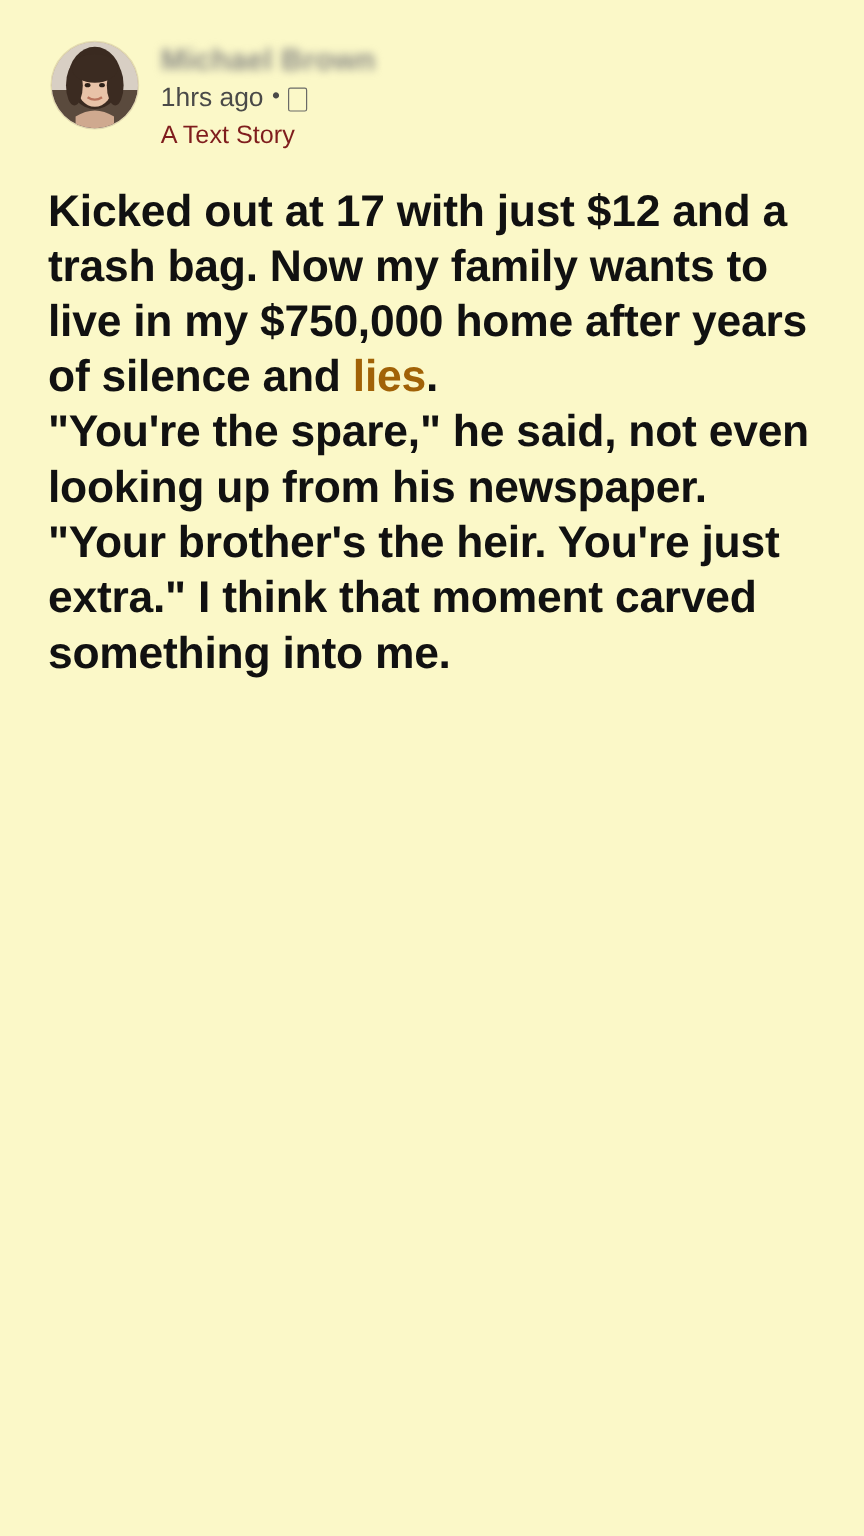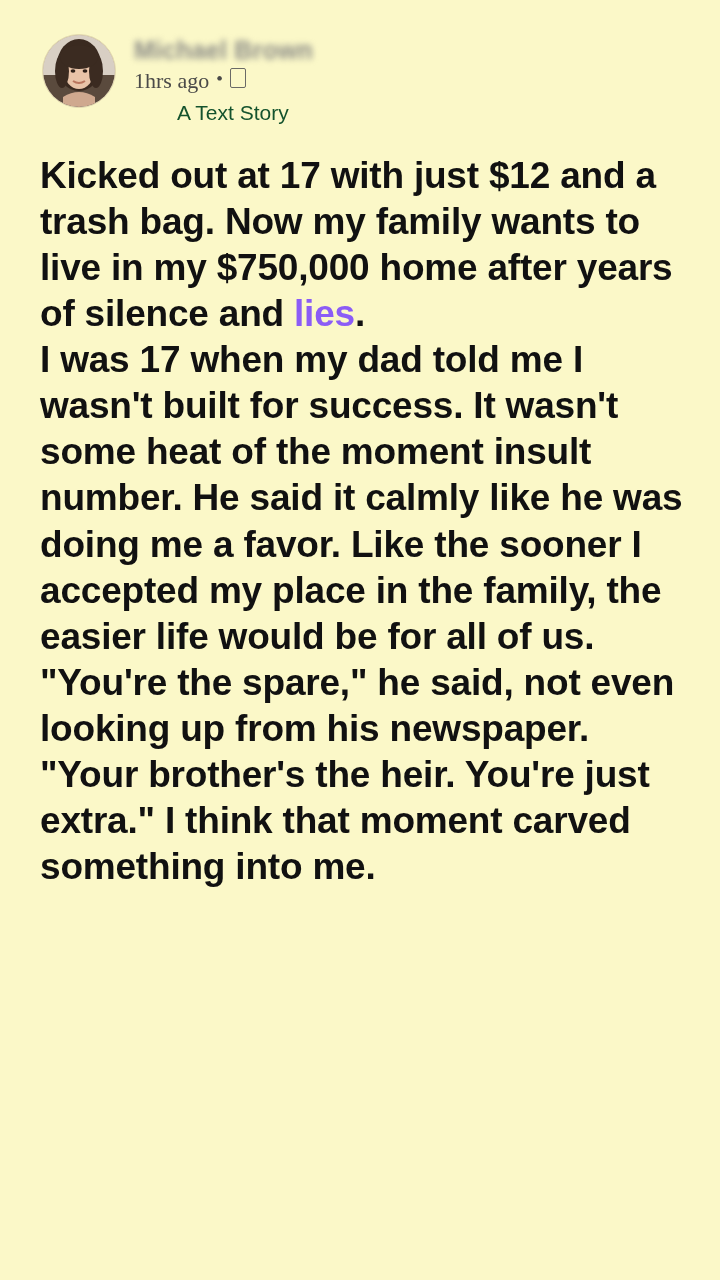--- a/index.html
+++ b/index.html
@@ -53,54 +53,53 @@
     letter-spacing: 0.2px;
     height: 28px;
     overflow: hidden;
   }
   .meta-line {
     font-size: 22px;
     color: #4a4a48;
     line-height: 1.35;
     margin-top: 2px;
     display: flex;
+    align-items: center;
     gap: 7px;
-    font-family: Liberation Serif, serif;
   }
   .meta-dot {
     font-size: 19px;
     color: #4a4a48;
   }
   .globe-box {
     display: inline-block;
     width: 14px;
     height: 18px;
     border: 1.6px solid #6a6a66;
     border-radius: 2px;
     position: relative;
     top: 2px;
   }
   .story-type {
     font-size: 21px;
-    color: #14532d;
+    color: #7f1d1d;
     line-height: 1.35;
     margin-top: 3px;
-    margin-left: 43px;
   }
   .post-body {
     margin-top: 26px;
     font-size: 37px;
     font-weight: bold;
     line-height: 1.245;
     color: #111111;
     letter-spacing: -0.2px;
     padding-left: 4px;
   }
   .para { margin: 0 0 0 0; }
-  .highlight-red { color: #8b5cf6; }
+  .highlight-red { color: #a16207; }
 </style>
 </head>
 <body>
 
 <div class="post">
 
   <div class="post-header">
 
     <div class="avatar">
       <svg viewBox="0 0 72 72" xmlns="http://www.w3.org/2000/svg">
@@ -132,17 +131,16 @@
         <span class="meta-dot">•</span>
         <span class="globe-box"></span>
       </div>
       <div class="story-type">A Text Story</div>
     </div>
 
   </div>
 
   <div class="post-body">
     <p class="para"><span>Kicked out at 17 with just $12 and a trash bag. Now my family wants to live in my $750,000 home after years of silence and </span><span class="highlight-red">lies</span><span>.</span></p>
-    <p class="para">I was 17 when my dad told me I wasn't built for success. It wasn't some heat of the moment insult number. He said it calmly like he was doing me a favor. Like the sooner I accepted my place in the family, the easier life would be for all of us.</p>
     <p class="para">"You're the spare," he said, not even looking up from his newspaper. "Your brother's the heir. You're just extra." I think that moment carved something into me.</p>
   </div>
 
 </div>
 
 </body></html>

